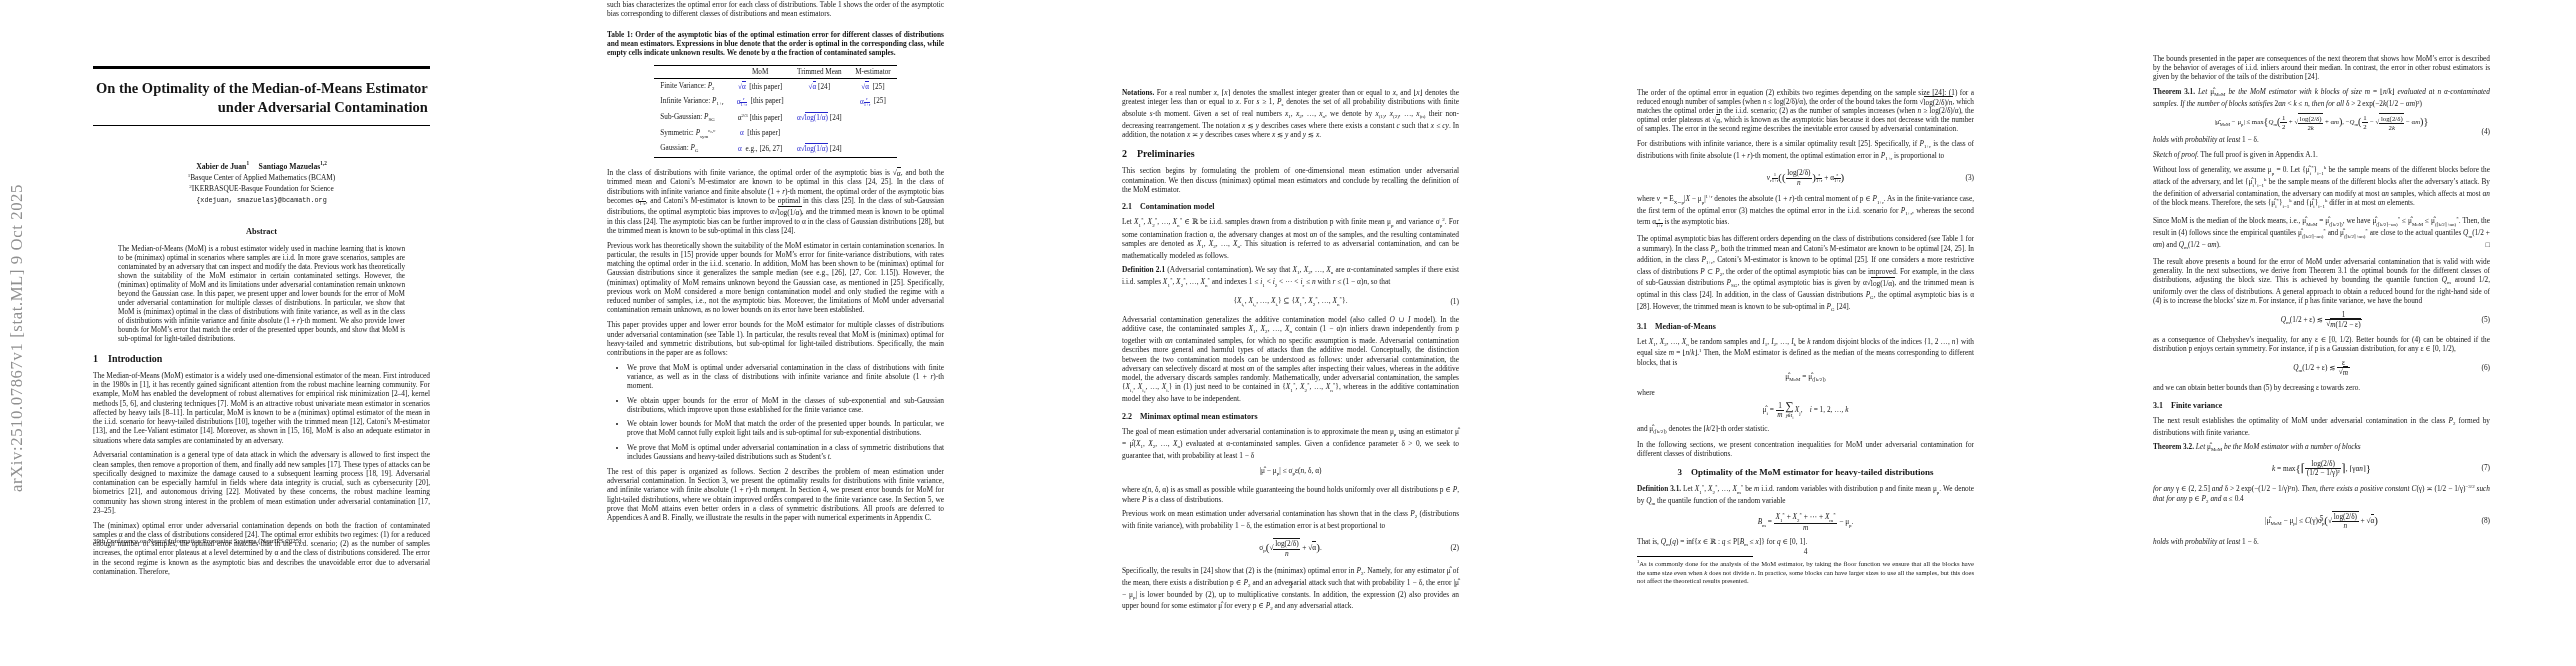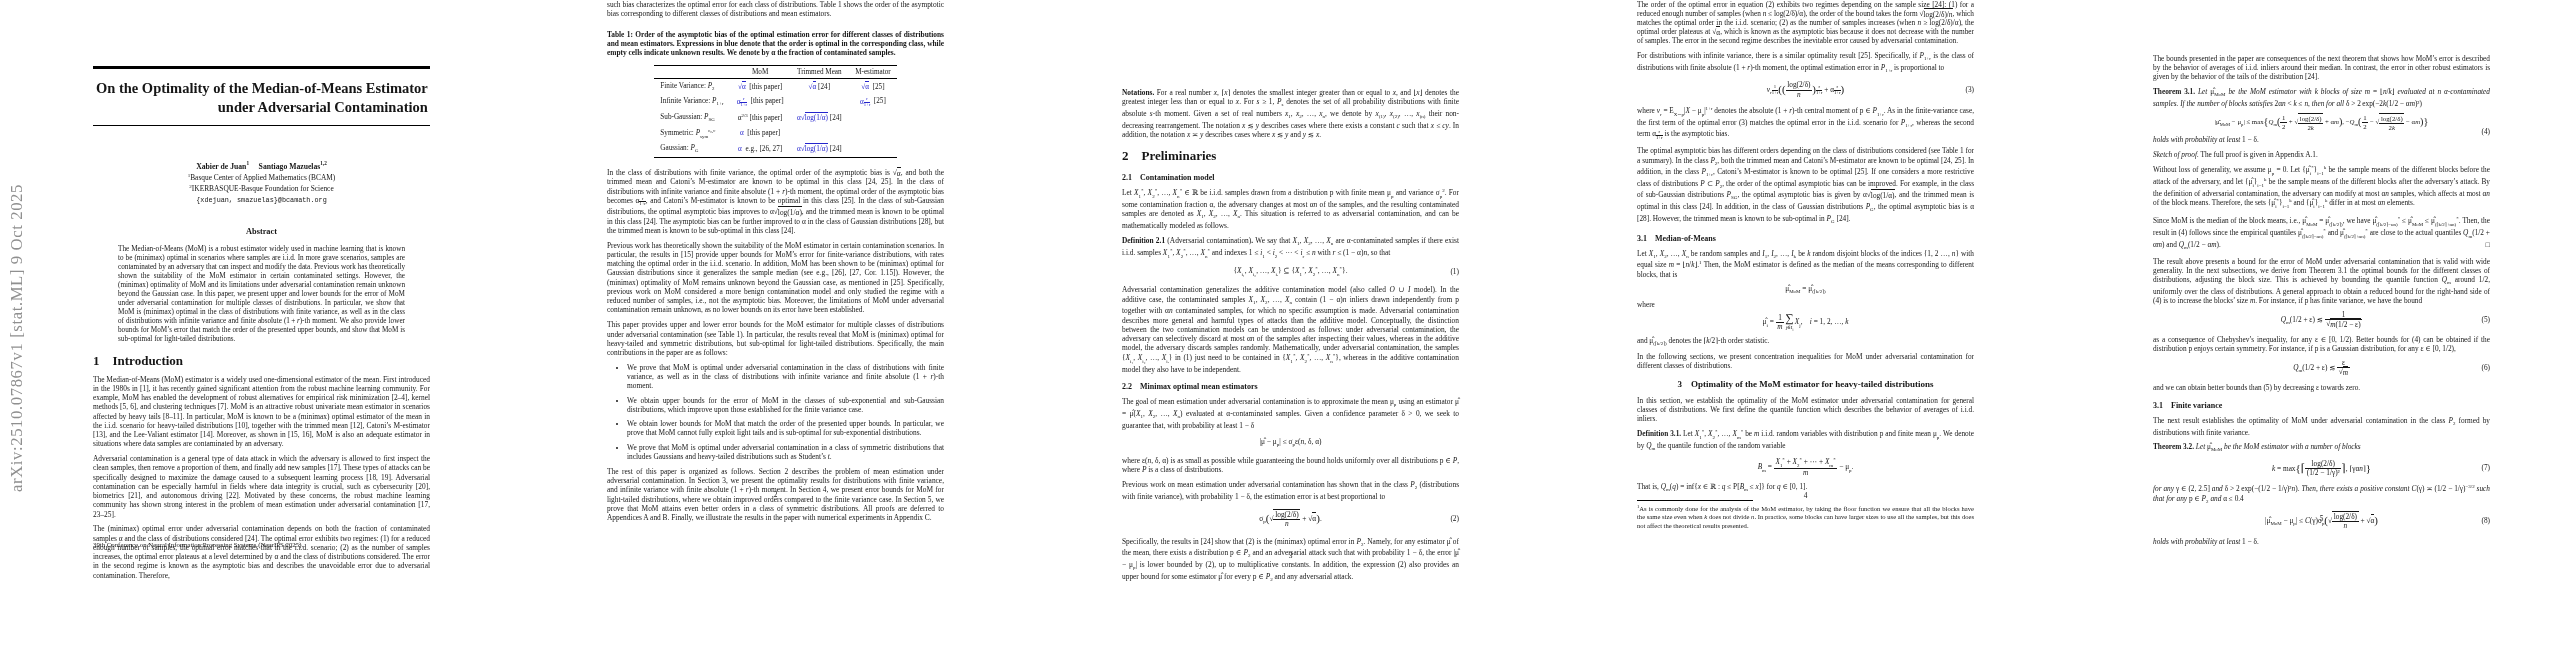--- a/index.html
+++ b/index.html
@@ -10,21 +10,21 @@
   .par{text-align:justify;margin:0 0 5.6px 0;}
   .tight{margin-bottom:3.9px;}
   .rule-thick{height:3.3px;background:#000;margin-top:66px;}
   .rule-thin{height:1.1px;background:#000;}
   h1.title{font-size:14.5px;line-height:1.3;text-align:right;font-weight:bold;margin:10px 2.2px 7.8px 2.2px;}
   .authors{text-align:center;font-weight:bold;margin-top:34px;font-size:7.7px;}
   .aff{text-align:center;font-size:7.4px;margin-top:1.7px;}
   .email{text-align:center;font-family:"Liberation Mono","DejaVu Sans Mono",monospace;font-size:6.8px;margin-top:2.2px;}
   .abs-head{text-align:center;font-weight:bold;font-size:8.3px;margin:22px 0 7.8px 0;}
   .abstract{padding:0 25px;font-size:7.2px;}
-  h2.sec{font-size:13px;margin:9px 0 5.6px 0;}
+  h2.sec{font-size:10px;margin:9px 0 5.6px 0;}
   h3.subsec{font-size:8px;margin:8.3px 0 5px 0;}
   .eq{display:flex;align-items:center;justify-content:center;position:relative;margin:5.6px 0 6.7px 0;min-height:13.3px;}
   .eqbody{text-align:center;}
   .eqnum{position:absolute;right:0;top:50%;transform:translateY(-50%);}
   sub,sup{font-size:0.68em;}
   .frac{display:inline-block;vertical-align:middle;text-align:center;line-height:1.15;}
   .frac .n{display:block;border-bottom:0.6px solid currentColor;padding:0 1.7px;}
   .frac .d{display:block;padding:0 1.7px;}
   .ol{display:inline;border-top:0.7px solid currentColor;padding-top:0.6px;}
   .olb{display:inline-block;border-top:0.7px solid currentColor;padding-top:1.1px;vertical-align:middle;}
@@ -135,20 +135,21 @@
     <li>We obtain lower bounds for MoM that match the order of the presented upper bounds. In particular, we prove that MoM cannot fully exploit light tails and is sub-optimal for sub-exponential distributions.</li>
     <li>We prove that MoM is optimal under adversarial contamination in a class of symmetric distributions that includes Gaussians and heavy-tailed distributions such as Student’s <i>t</i>.</li>
   </ul>
   <div class="par">The rest of this paper is organized as follows. Section 2 describes the problem of mean estimation under adversarial contamination. In Section 3, we present the optimality results for distributions with finite variance, and infinite variance with finite absolute (1 + <i>r</i>)-th moment. In Section 4, we present error bounds for MoM for light-tailed distributions, where we obtain improved orders compared to the finite variance case. In Section 5, we prove that MoM attains even better orders in a class of symmetric distributions. All proofs are deferred to Appendices A and B. Finally, we illustrate the results in the paper with numerical experiments in Appendix C.</div>
   <div class="pagenum">2</div>
 </div>
 
 <div class="page" id="pg3" style="padding-top:88px;">
   <div class="par"><b>Notations.</b> For a real number <i>x</i>, ⌈<i>x</i>⌉ denotes the smallest integer greater than or equal to <i>x</i>, and ⌊<i>x</i>⌋ denotes the greatest integer less than or equal to <i>x</i>. For <i>s</i> ≥ 1, <i>P</i><sub>s</sub> denotes the set of all probability distributions with finite absolute <i>s</i>-th moment. Given a set of real numbers <i>x</i><sub>1</sub>, <i>x</i><sub>2</sub>, …, <i>x</i><sub>n</sub>, we denote by <i>x</i><sub>(1)</sub>, <i>x</i><sub>(2)</sub>, …, <i>x</i><sub>(n)</sub> their non-decreasing rearrangement. The notation <i>x</i> ≲ <i>y</i> describes cases where there exists a constant <i>c</i> such that <i>x</i> ≤ <i>cy</i>. In addition, the notation <i>x</i> ≍ <i>y</i> describes cases where <i>x</i> ≲ <i>y</i> and <i>y</i> ≲ <i>x</i>.</div>
   <h2 class="sec">2 Preliminaries</h2>
+  <div class="par">This section begins by formulating the problem of one-dimensional mean estimation under adversarial contamination. We then discuss (minimax) optimal mean estimators and conclude by recalling the definition of the MoM estimator.</div>
   <h3 class="subsec">2.1 Contamination model</h3>
   <div class="par">Let <i>X</i><sub>1</sub><sup>*</sup>, <i>X</i><sub>2</sub><sup>*</sup>, …, <i>X</i><sub>n</sub><sup>*</sup> ∈ ℝ be i.i.d. samples drawn from a distribution p with finite mean μ<sub>p</sub> and variance σ<sub>p</sub><sup>2</sup>. For some contamination fraction α, the adversary changes at most α<i>n</i> of the samples, and the resulting contaminated samples are denoted as <i>X</i><sub>1</sub>, <i>X</i><sub>2</sub>, …, <i>X</i><sub>n</sub>. This situation is referred to as adversarial contamination, and can be mathematically modeled as follows.</div>
   <div class="par tight"><b>Definition&nbsp;2.1</b> (Adversarial contamination)<b>.</b> We say that <i>X</i><sub>1</sub>, <i>X</i><sub>2</sub>, …, <i>X</i><sub>n</sub> are α-contaminated samples if there exist i.i.d. samples <i>X</i><sub>1</sub><sup>*</sup>, <i>X</i><sub>2</sub><sup>*</sup>, …, <i>X</i><sub>n</sub><sup>*</sup> and indexes 1 ≤ <i>i</i><sub>1</sub> &lt; <i>i</i><sub>2</sub> &lt; ··· &lt; <i>i</i><sub>r</sub> ≤ <i>n</i> with <i>r</i> ≤ (1 − α)<i>n</i>, so that</div>
   <div class="eq">
     <span class="eqbody">{<i>X</i><sub>i₁</sub>, <i>X</i><sub>i₂</sub>, …, <i>X</i><sub>iᵣ</sub>} ⊆ {<i>X</i><sub>1</sub><sup>*</sup>, <i>X</i><sub>2</sub><sup>*</sup>, …, <i>X</i><sub>n</sub><sup>*</sup>}.</span>
     <span class="eqnum">(1)</span>
   </div>
   <div class="par">Adversarial contamination generalizes the additive contamination model (also called <i>O</i> ∪ <i>I</i> model). In the additive case, the contaminated samples <i>X</i><sub>1</sub>, <i>X</i><sub>2</sub>, …, <i>X</i><sub>n</sub> contain (1 − α)<i>n</i> inliers drawn independently from p together with α<i>n</i> contaminated samples, for which no specific assumption is made. Adversarial contamination describes more general and harmful types of attacks than the additive model. Conceptually, the distinction between the two contamination models can be understood as follows: under adversarial contamination, the adversary can selectively discard at most α<i>n</i> of the samples after inspecting their values, whereas in the additive model, the adversary discards samples randomly. Mathematically, under adversarial contamination, the samples {<i>X</i><sub>i₁</sub>, <i>X</i><sub>i₂</sub>, …, <i>X</i><sub>iᵣ</sub>} in (1) just need to be contained in {<i>X</i><sub>1</sub><sup>*</sup>, <i>X</i><sub>2</sub><sup>*</sup>, …, <i>X</i><sub>n</sub><sup>*</sup>}, whereas in the additive contamination model they also have to be independent.</div>
   <h3 class="subsec">2.2 Minimax optimal mean estimators</h3>
   <div class="par tight">The goal of mean estimation under adversarial contamination is to approximate the mean μ<sub>p</sub> using an estimator μ̂ = μ̂(<i>X</i><sub>1</sub>, <i>X</i><sub>2</sub>, …, <i>X</i><sub>n</sub>) evaluated at α-contaminated samples. Given a confidence parameter δ &gt; 0, we seek to guarantee that, with probability at least 1 − δ</div>
@@ -158,21 +159,21 @@
   <div class="par">where ε(<i>n</i>, δ, α) is as small as possible while guaranteeing the bound holds uniformly over all distributions p ∈ <i>P</i>, where <i>P</i> is a class of distributions.</div>
   <div class="par tight">Previous work on mean estimation under adversarial contamination has shown that in the class <i>P</i><sub>2</sub> (distributions with finite variance), with probability 1 − δ, the estimation error is at best proportional to</div>
   <div class="eq" style="margin:7.8px 0;">
     <span class="eqbody">σ<sub>p</sub><span class="big">(</span>√<span class="olb"><span class="frac"><span class="n">log(2/δ)</span><span class="d"><i>n</i></span></span></span> + √<span class="ol">α</span><span class="big">)</span>.</span>
     <span class="eqnum">(2)</span>
   </div>
   <div class="par">Specifically, the results in [24] show that (2) is the (minimax) optimal error in <i>P</i><sub>2</sub>. Namely, for any estimator μ̂ of the mean, there exists a distribution p ∈ <i>P</i><sub>2</sub> and an adversarial attack such that with probability 1 − δ, the error |μ̂ − μ<sub>p</sub>| is lower bounded by (2), up to multiplicative constants. In addition, the expression (2) also provides an upper bound for some estimator μ̂ for every p ∈ <i>P</i><sub>2</sub> and any adversarial attack.</div>
   <div class="pagenum">3</div>
 </div>
 
-<div class="page" id="pg4" style="font-size:7.3px;">
+<div class="page" id="pg4" style="padding-top:88px;font-size:7.3px;">
   <div class="par">The order of the optimal error in equation (2) exhibits two regimes depending on the sample size [24]: (1) for a reduced enough number of samples (when <i>n</i> ≤ log(2/δ)/α), the order of the bound takes the form √<span class="ol">log(2/δ)/<i>n</i></span>, which matches the optimal order in the i.i.d. scenario; (2) as the number of samples increases (when <i>n</i> ≥ log(2/δ)/α), the optimal order plateaus at √<span class="ol">α</span>, which is known as the asymptotic bias because it does not decrease with the number of samples. The error in the second regime describes the inevitable error caused by adversarial contamination.</div>
   <div class="par tight">For distributions with infinite variance, there is a similar optimality result [25]. Specifically, if <i>P</i><sub>1+r</sub> is the class of distributions with finite absolute (1 + <i>r</i>)-th moment, the optimal estimation error in <i>P</i><sub>1+r</sub> is proportional to</div>
   <div class="eq" style="margin:6.7px 0;">
     <span class="eqbody"><i>v</i><sub>r</sub><sup class="tf">
           <span class="tn">1</span>
           <span>1+r</span>
         </sup><span class="big">(</span><span class="big">(</span><span class="frac"><span class="n">log(2/δ)</span><span class="d"><i>n</i></span></span><span class="big">)</span><sup class="tf">
           <span class="tn">r</span>
           <span>1+r</span>
         </sup> + α<sup class="tf">
@@ -194,21 +195,20 @@
   <div class="par tight">where</div>
   <div class="eq" style="margin:3.9px 0;">
     <span class="eqbody">μ̂<sub>i</sub> = <span class="frac"><span class="n">1</span><span class="d"><i>m</i></span></span><span class="sum">
           <span class="s">∑</span>
           <span class="u">j∈I<sub>i</sub></span>
         </span><i>X</i><sub>j</sub>, <i>i</i> = 1, 2, …, <i>k</i></span>
   </div>
   <div class="par tight">and μ̂<sub>(⌈k/2⌉)</sub> denotes the ⌈<i>k</i>/2⌉-th order statistic.</div>
   <div class="par">In the following sections, we present concentration inequalities for MoM under adversarial contamination for different classes of distributions.</div>
   <h2 class="sec" style="font-size:9px;text-align:center;">3 Optimality of the MoM estimator for heavy-tailed distributions</h2>
-  <div class="par">In this section, we establish the optimality of the MoM estimator under adversarial contamination for general classes of distributions. We first define the quantile function which describes the behavior of averages of i.i.d. inliers.</div>
   <div class="par tight"><b>Definition&nbsp;3.1.</b> Let <i>X</i><sub>1</sub><sup>*</sup>, <i>X</i><sub>2</sub><sup>*</sup>, …, <i>X</i><sub>m</sub><sup>*</sup> be <i>m</i> i.i.d. random variables with distribution p and finite mean μ<sub>p</sub>. We denote by <i>Q</i><sub>m</sub> the quantile function of the random variable</div>
   <div class="eq" style="margin:4.4px 0;">
     <span class="eqbody"><i>B</i><sub>m</sub> = <span class="frac"><span class="n"><i>X</i><sub>1</sub><sup>*</sup> + <i>X</i><sub>2</sub><sup>*</sup> + ⋯ + <i>X</i><sub>m</sub><sup>*</sup></span><span class="d"><i>m</i></span></span> − μ<sub>p</sub>.</span>
   </div>
   <div class="par tight">That is, <i>Q</i><sub>m</sub>(<i>q</i>) = inf{<i>x</i> ∈ ℝ : <i>q</i> ≤ P[<i>B</i><sub>m</sub> ≤ <i>x</i>]} for <i>q</i> ∈ [0, 1].</div>
   <div class="fnrule"></div>
   <div class="footnote"><sup>1</sup>As is commonly done for the analysis of the MoM estimator, by taking the floor function we ensure that all the blocks have the same size even when <i>k</i> does not divide <i>n</i>. In practice, some blocks can have larger sizes to use all the samples, but this does not affect the theoretical results presented.</div>
   <div class="pagenum">4</div>
 </div>
 

